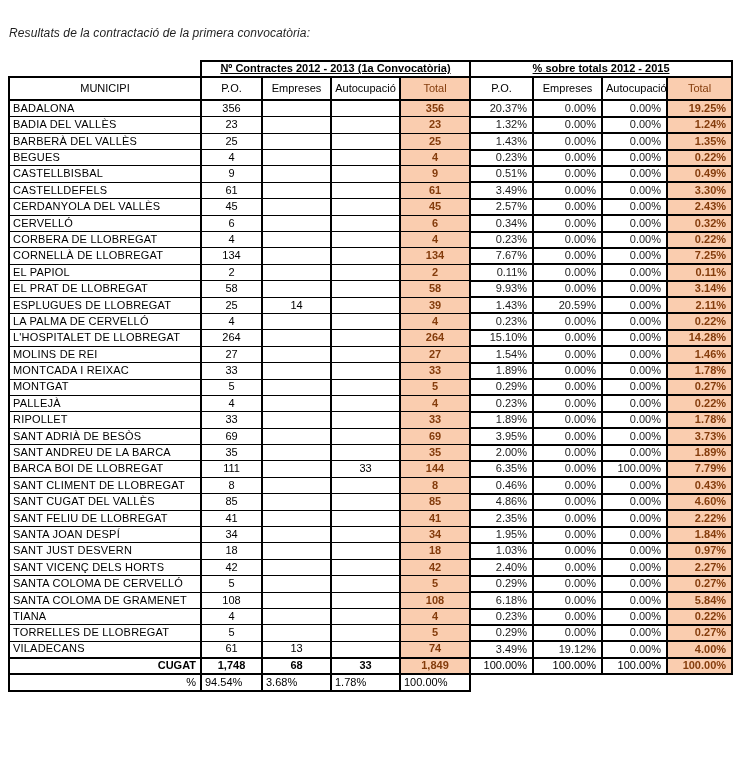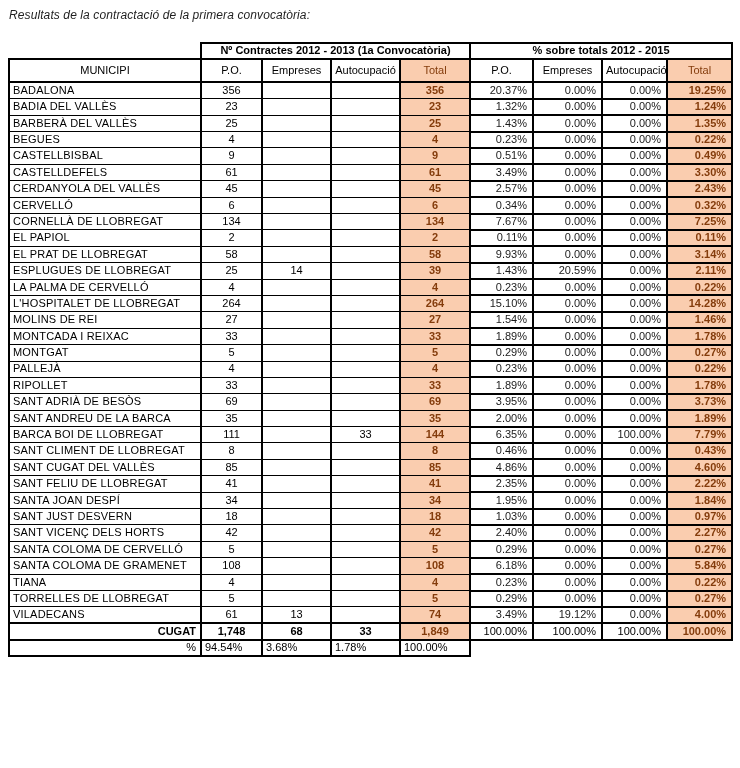--- a/index.html
+++ b/index.html
@@ -4,21 +4,21 @@
 <style>
   * { box-sizing: border-box; }
   html, body {
     margin: 0; padding: 0;
     width: 740px; height: 768px;
     background: #ffffff;
     font-family: "Liberation Sans", sans-serif;
     color: #000;
     overflow: hidden;
   }
-  .page { padding: 5px 8px 0 8px; }
+  .page { padding: 23px 8px 0 8px; }
   .title {
     font-style: italic;
     font-size: 12px;
     color: #1f1f1f;
     margin: 3px 0 0 1px;
     letter-spacing: 0.1px;
   }
   table.ct {
     border-collapse: collapse;
     table-layout: fixed;
@@ -31,21 +31,21 @@
     padding: 0 3px;
     overflow: hidden;
     white-space: nowrap;
     vertical-align: middle;
     line-height: 1.05;
     border: 2px solid #000;
   }
   
   .noborder { border: none !important; background: #fff; }
   
-  tr.gh-row th { font-weight: bold; text-align: center; height: 16px; }
+  tr.gh-row th { font-weight: bold; text-align: center; height: 16px; text-decoration: underline; }
   
   tr.ch-row th { font-weight: normal; text-align: center; height: 23px; }
   th.h-tot { background: var(--hl-bg); color: var(--hl-tx); }
   
   tbody.data td.mun, tbody.data td.n, tbody.data td.tot1 {
     border-top-width: 1px; border-bottom-width: 1px;
   }
   td.mun  { text-align: left; letter-spacing: 0.2px; }
   td.n    { text-align: center; }
   td.tot1 { text-align: center; background: var(--hl-bg); color: var(--hl-tx); font-weight: bold; }
@@ -182,20 +182,31 @@
           <td class="n">6</td>
           <td class="n"></td>
           <td class="n"></td>
           <td class="tot1">6</td>
           <td class="p">0.34%</td>
           <td class="p">0.00%</td>
           <td class="p">0.00%</td>
           <td class="tot2">0.32%</td>
         </tr>
         <tr>
+          <td class="mun">CORBERA DE LLOBREGAT</td>
+          <td class="n">4</td>
+          <td class="n"></td>
+          <td class="n"></td>
+          <td class="tot1">4</td>
+          <td class="p">0.23%</td>
+          <td class="p">0.00%</td>
+          <td class="p">0.00%</td>
+          <td class="tot2">0.22%</td>
+        </tr>
+        <tr>
           <td class="mun">CORNELLÀ DE LLOBREGAT</td>
           <td class="n">134</td>
           <td class="n"></td>
           <td class="n"></td>
           <td class="tot1">134</td>
           <td class="p">7.67%</td>
           <td class="p">0.00%</td>
           <td class="p">0.00%</td>
           <td class="tot2">7.25%</td>
         </tr>

